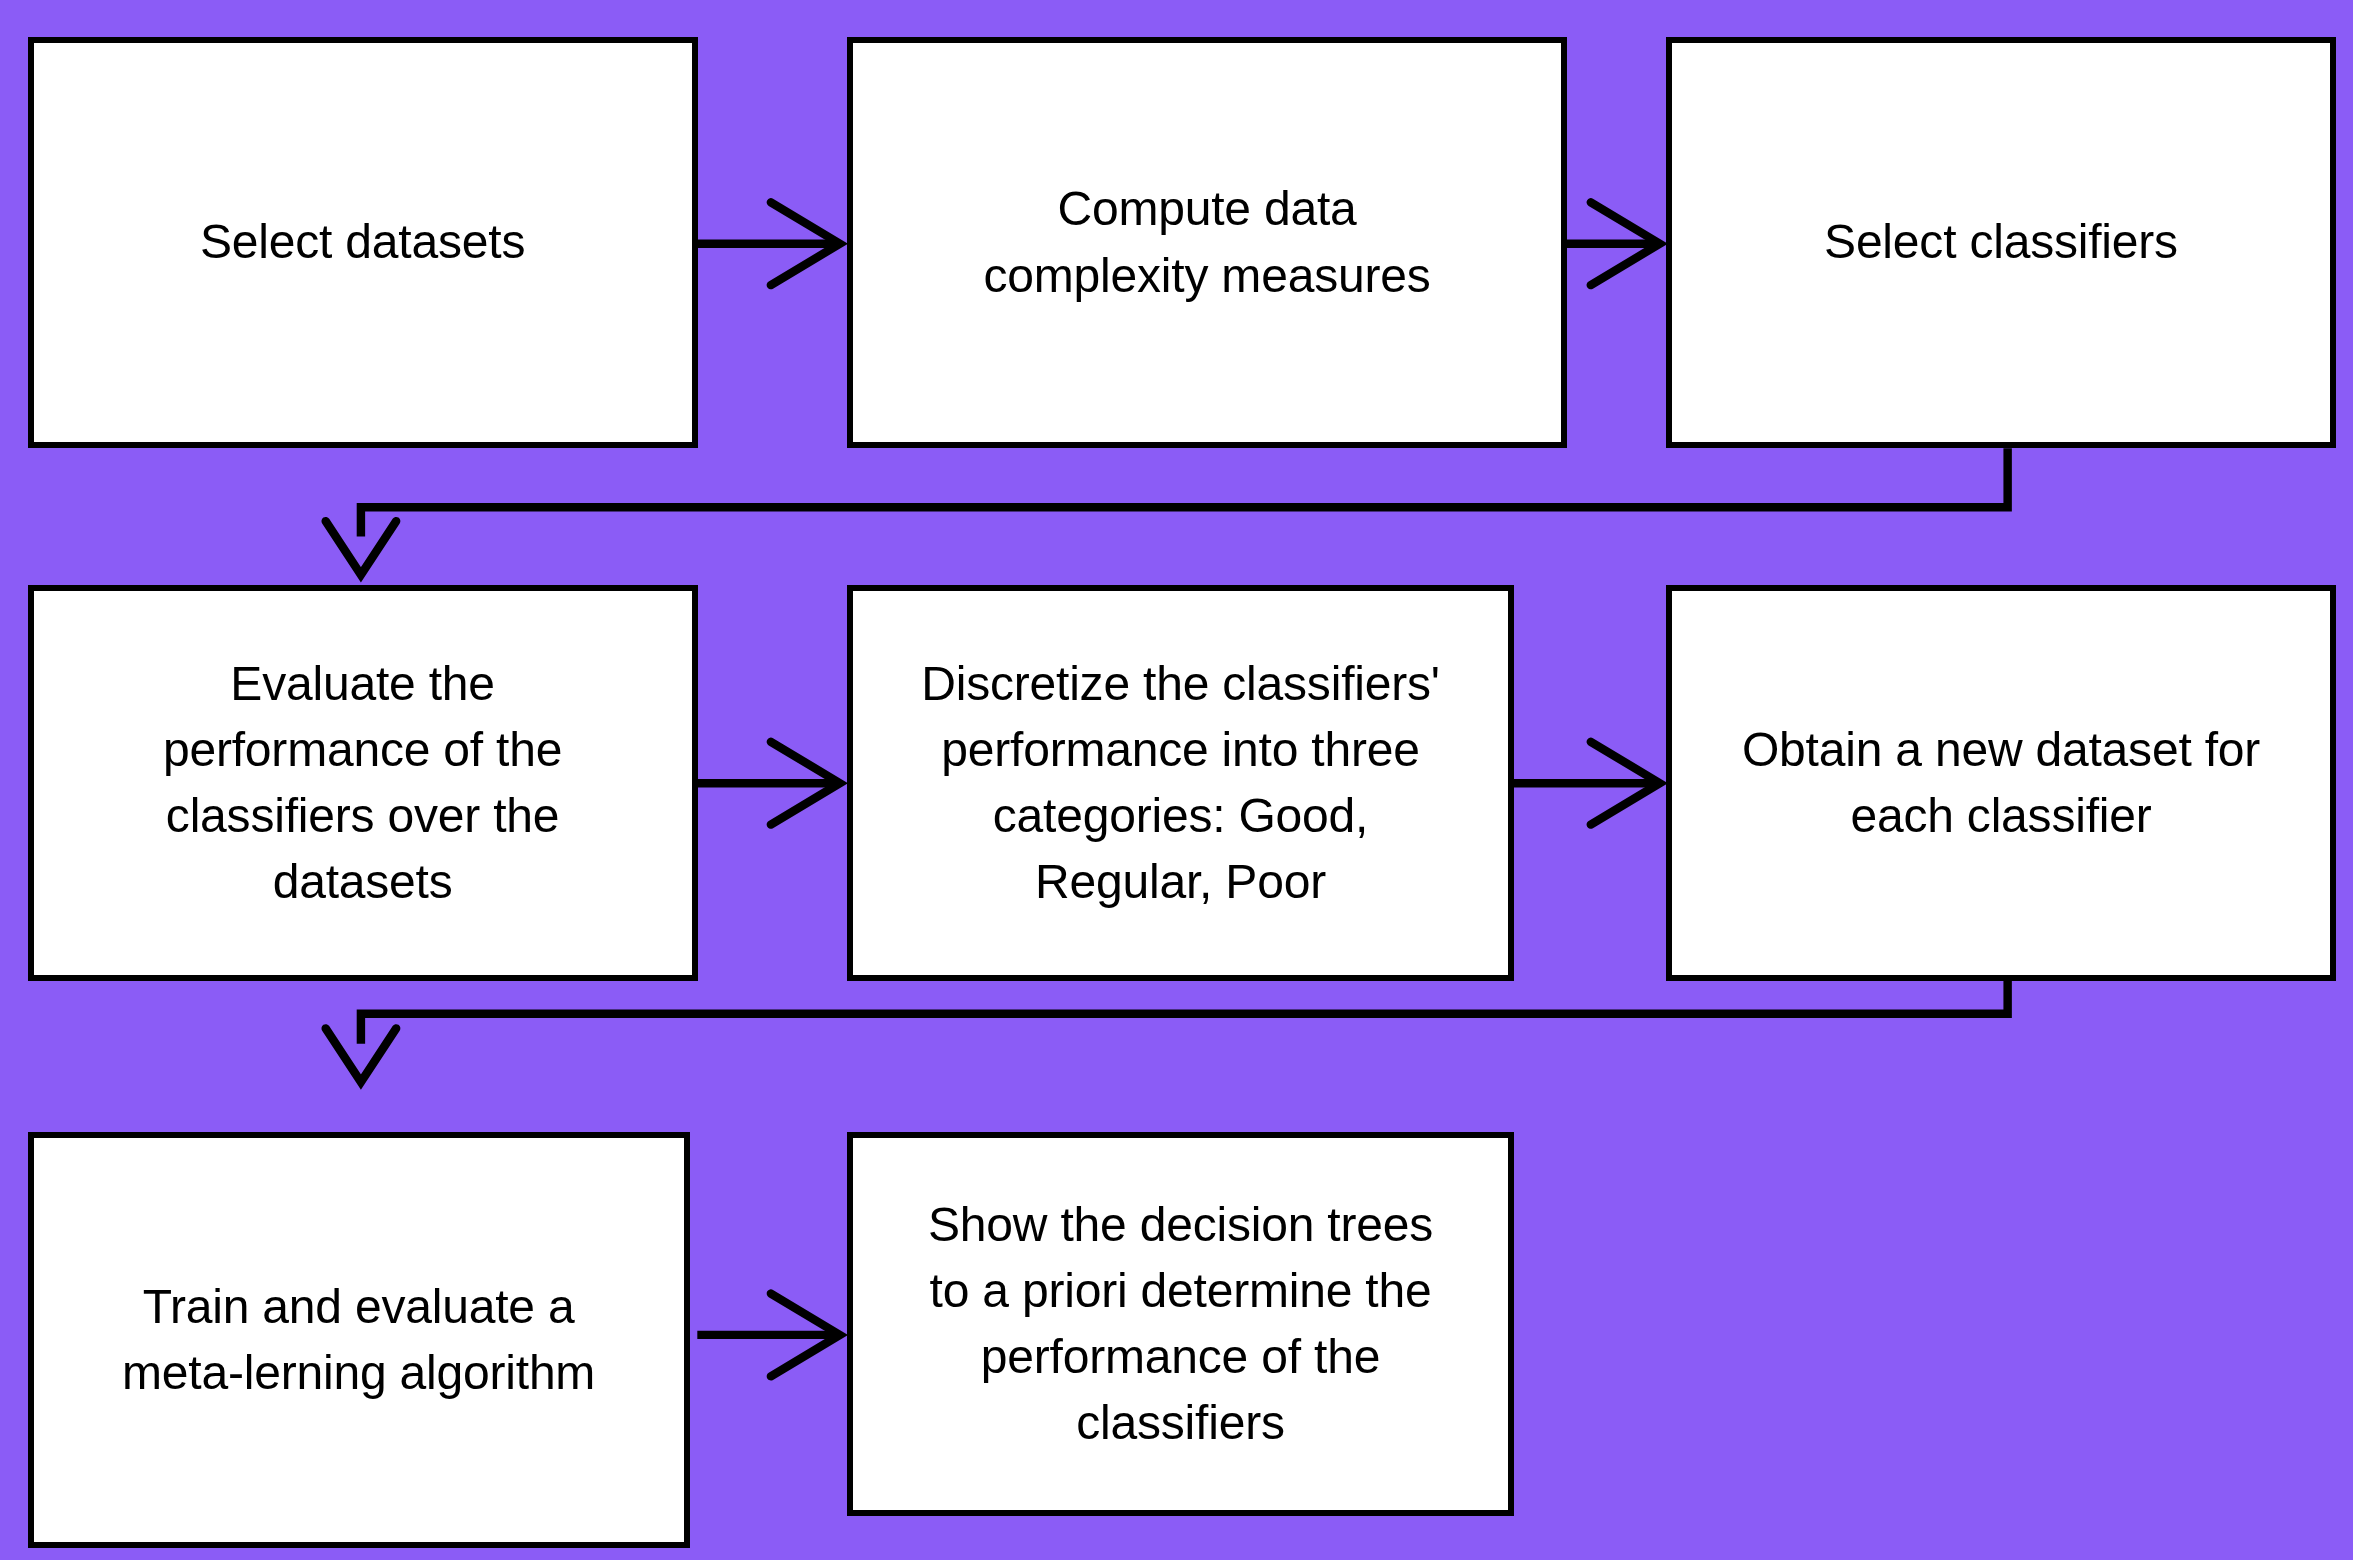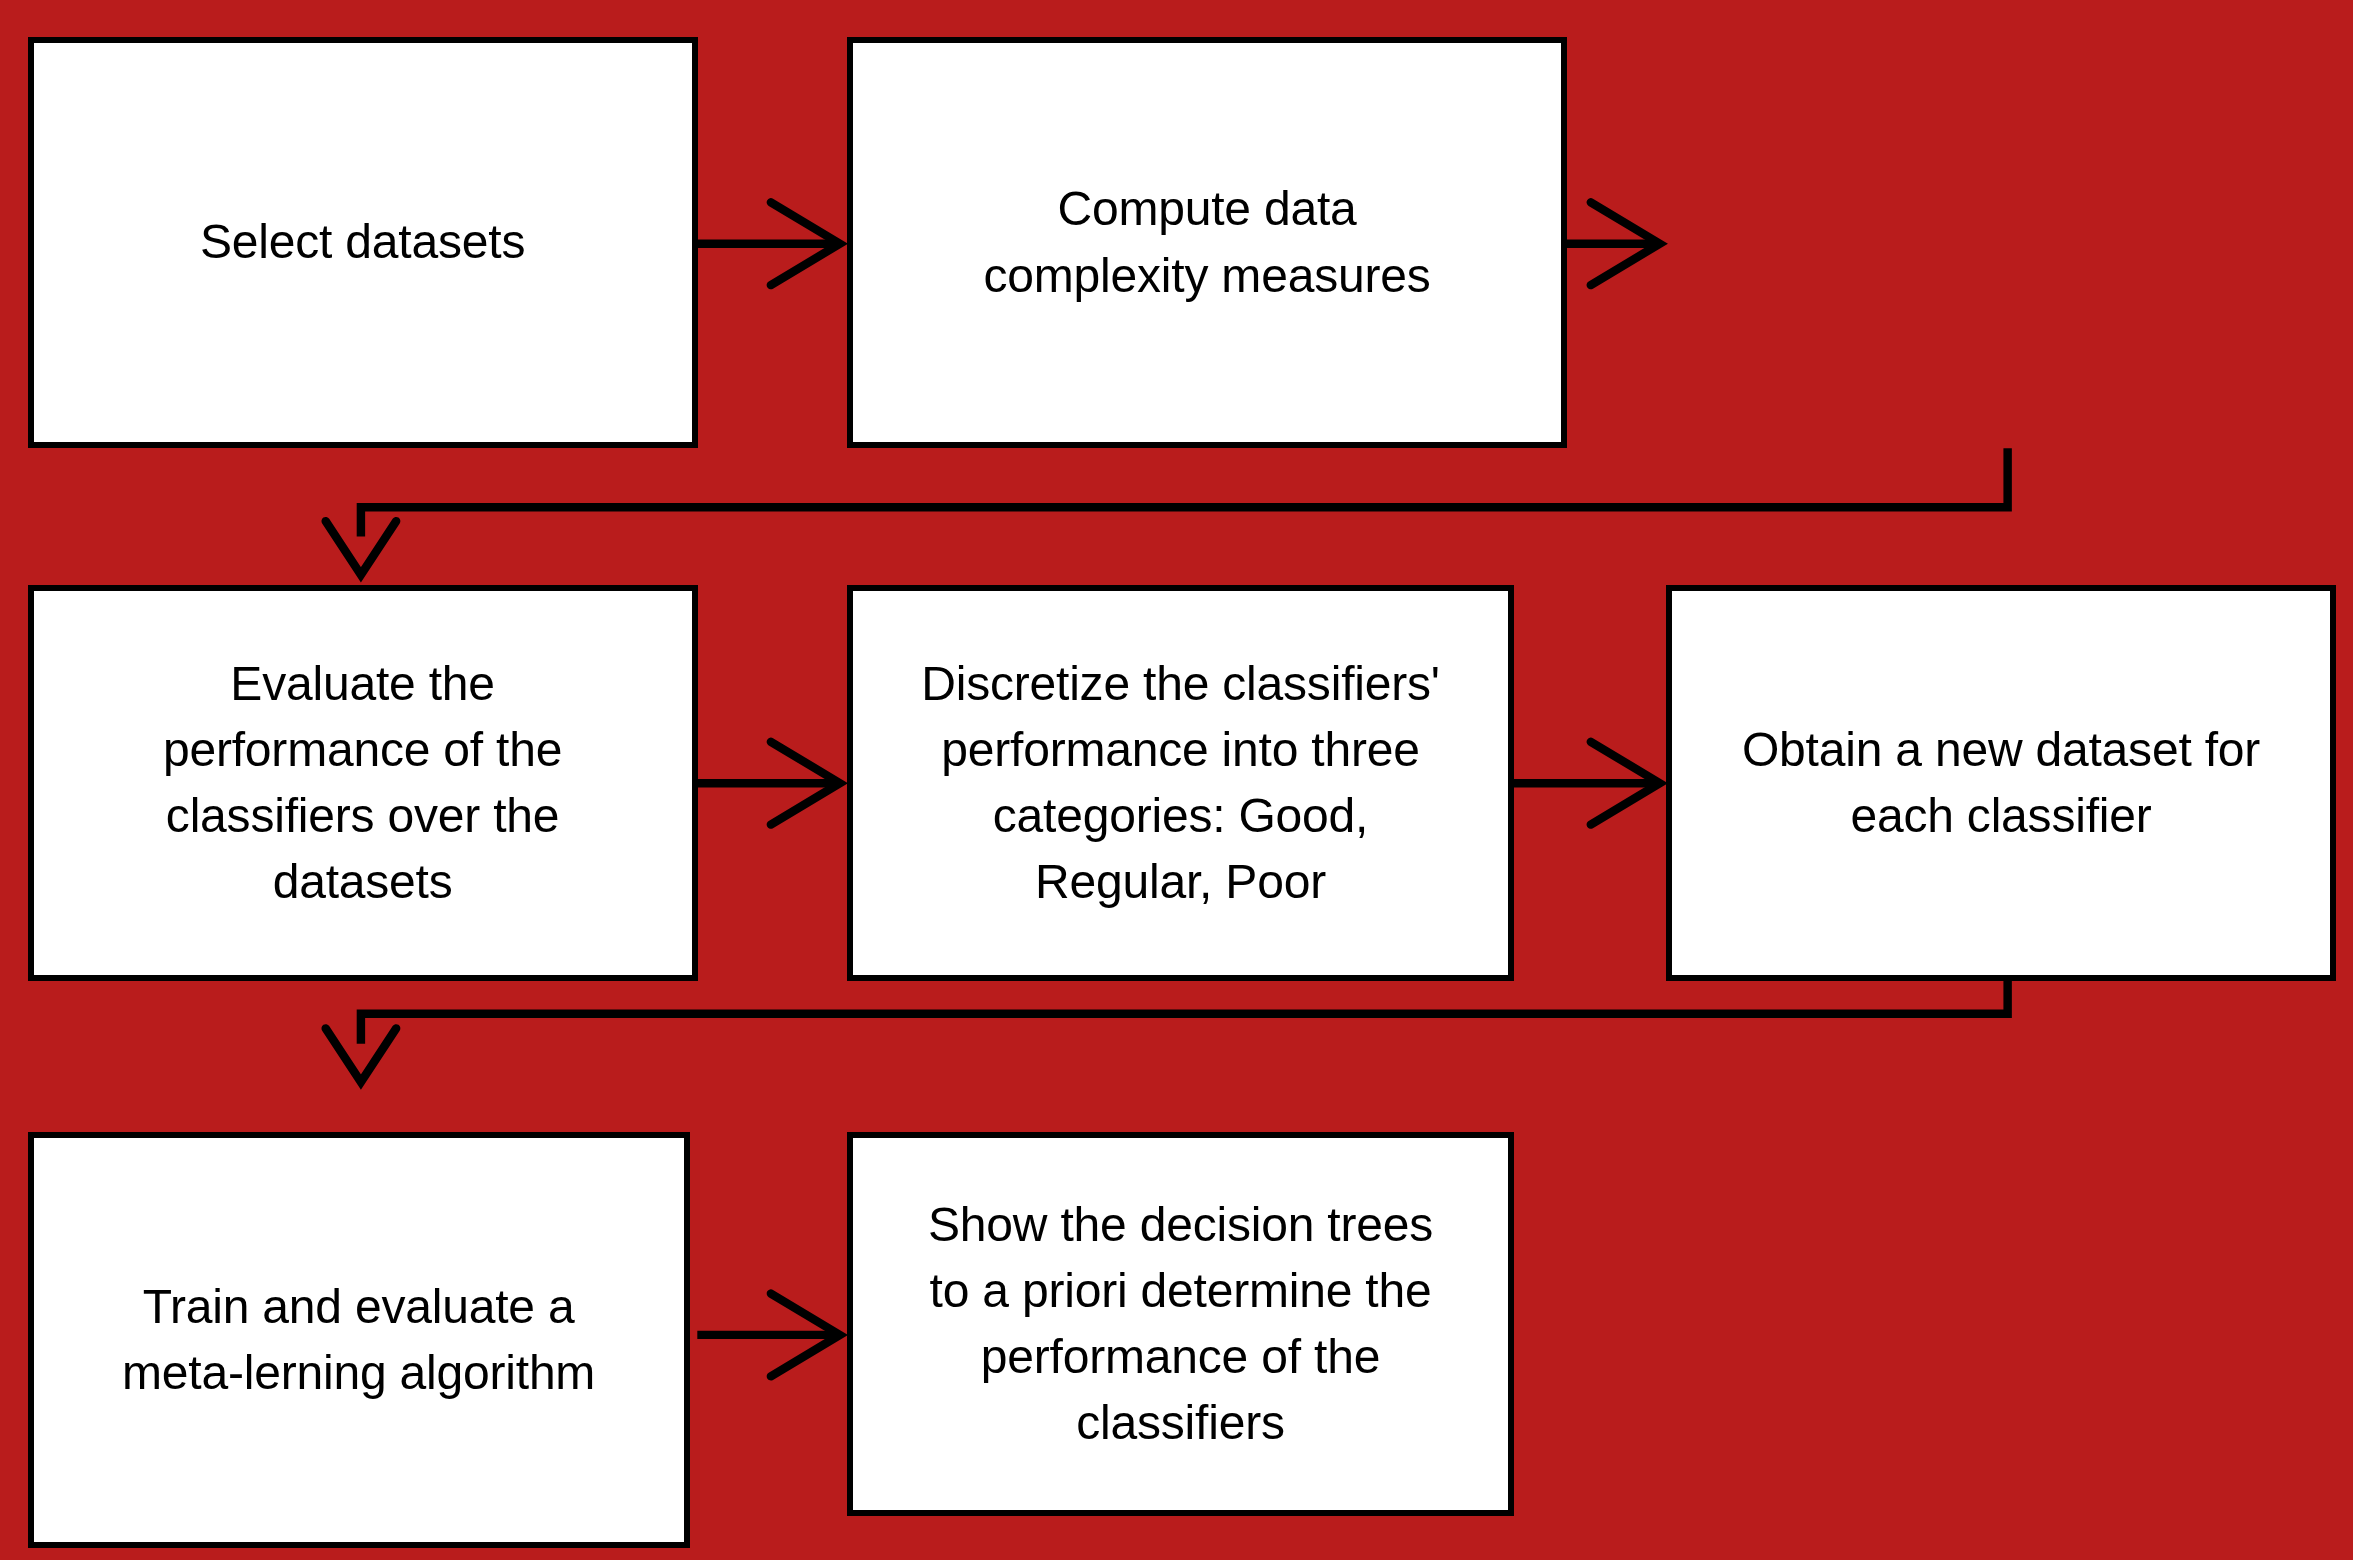--- a/index.html
+++ b/index.html
@@ -7,21 +7,21 @@
     padding: 0;
     background: #ffffff;
   }
   body {
     font-family: "Liberation Sans", sans-serif;
   }
   #canvas {
     position: relative;
     width: 2354px;
     height: 1561px;
-    background: #b91c1c;
+    background: #8b5cf6;
     overflow: hidden;
   }
   #wires {
     position: absolute;
     left: 0;
     top: 0;
     width: 2354px;
     height: 1561px;
     pointer-events: none;
   }
@@ -102,20 +102,23 @@
 
   <div class="node" id="node-select-datasets">
     <span class="node-label">Select datasets</span>
   </div>
 
   <div class="node" id="node-compute-complexity">
     <span class="node-label">Compute data
 complexity measures</span>
   </div>
 
+  <div class="node" id="node-select-classifiers">
+    <span class="node-label">Select classifiers</span>
+  </div>
 
   <div class="node" id="node-evaluate-performance">
     <span class="node-label">Evaluate the
 performance of the
 classifiers over the
 datasets</span>
   </div>
 
   <div class="node" id="node-discretize">
     <span class="node-label">Discretize the classifiers'

